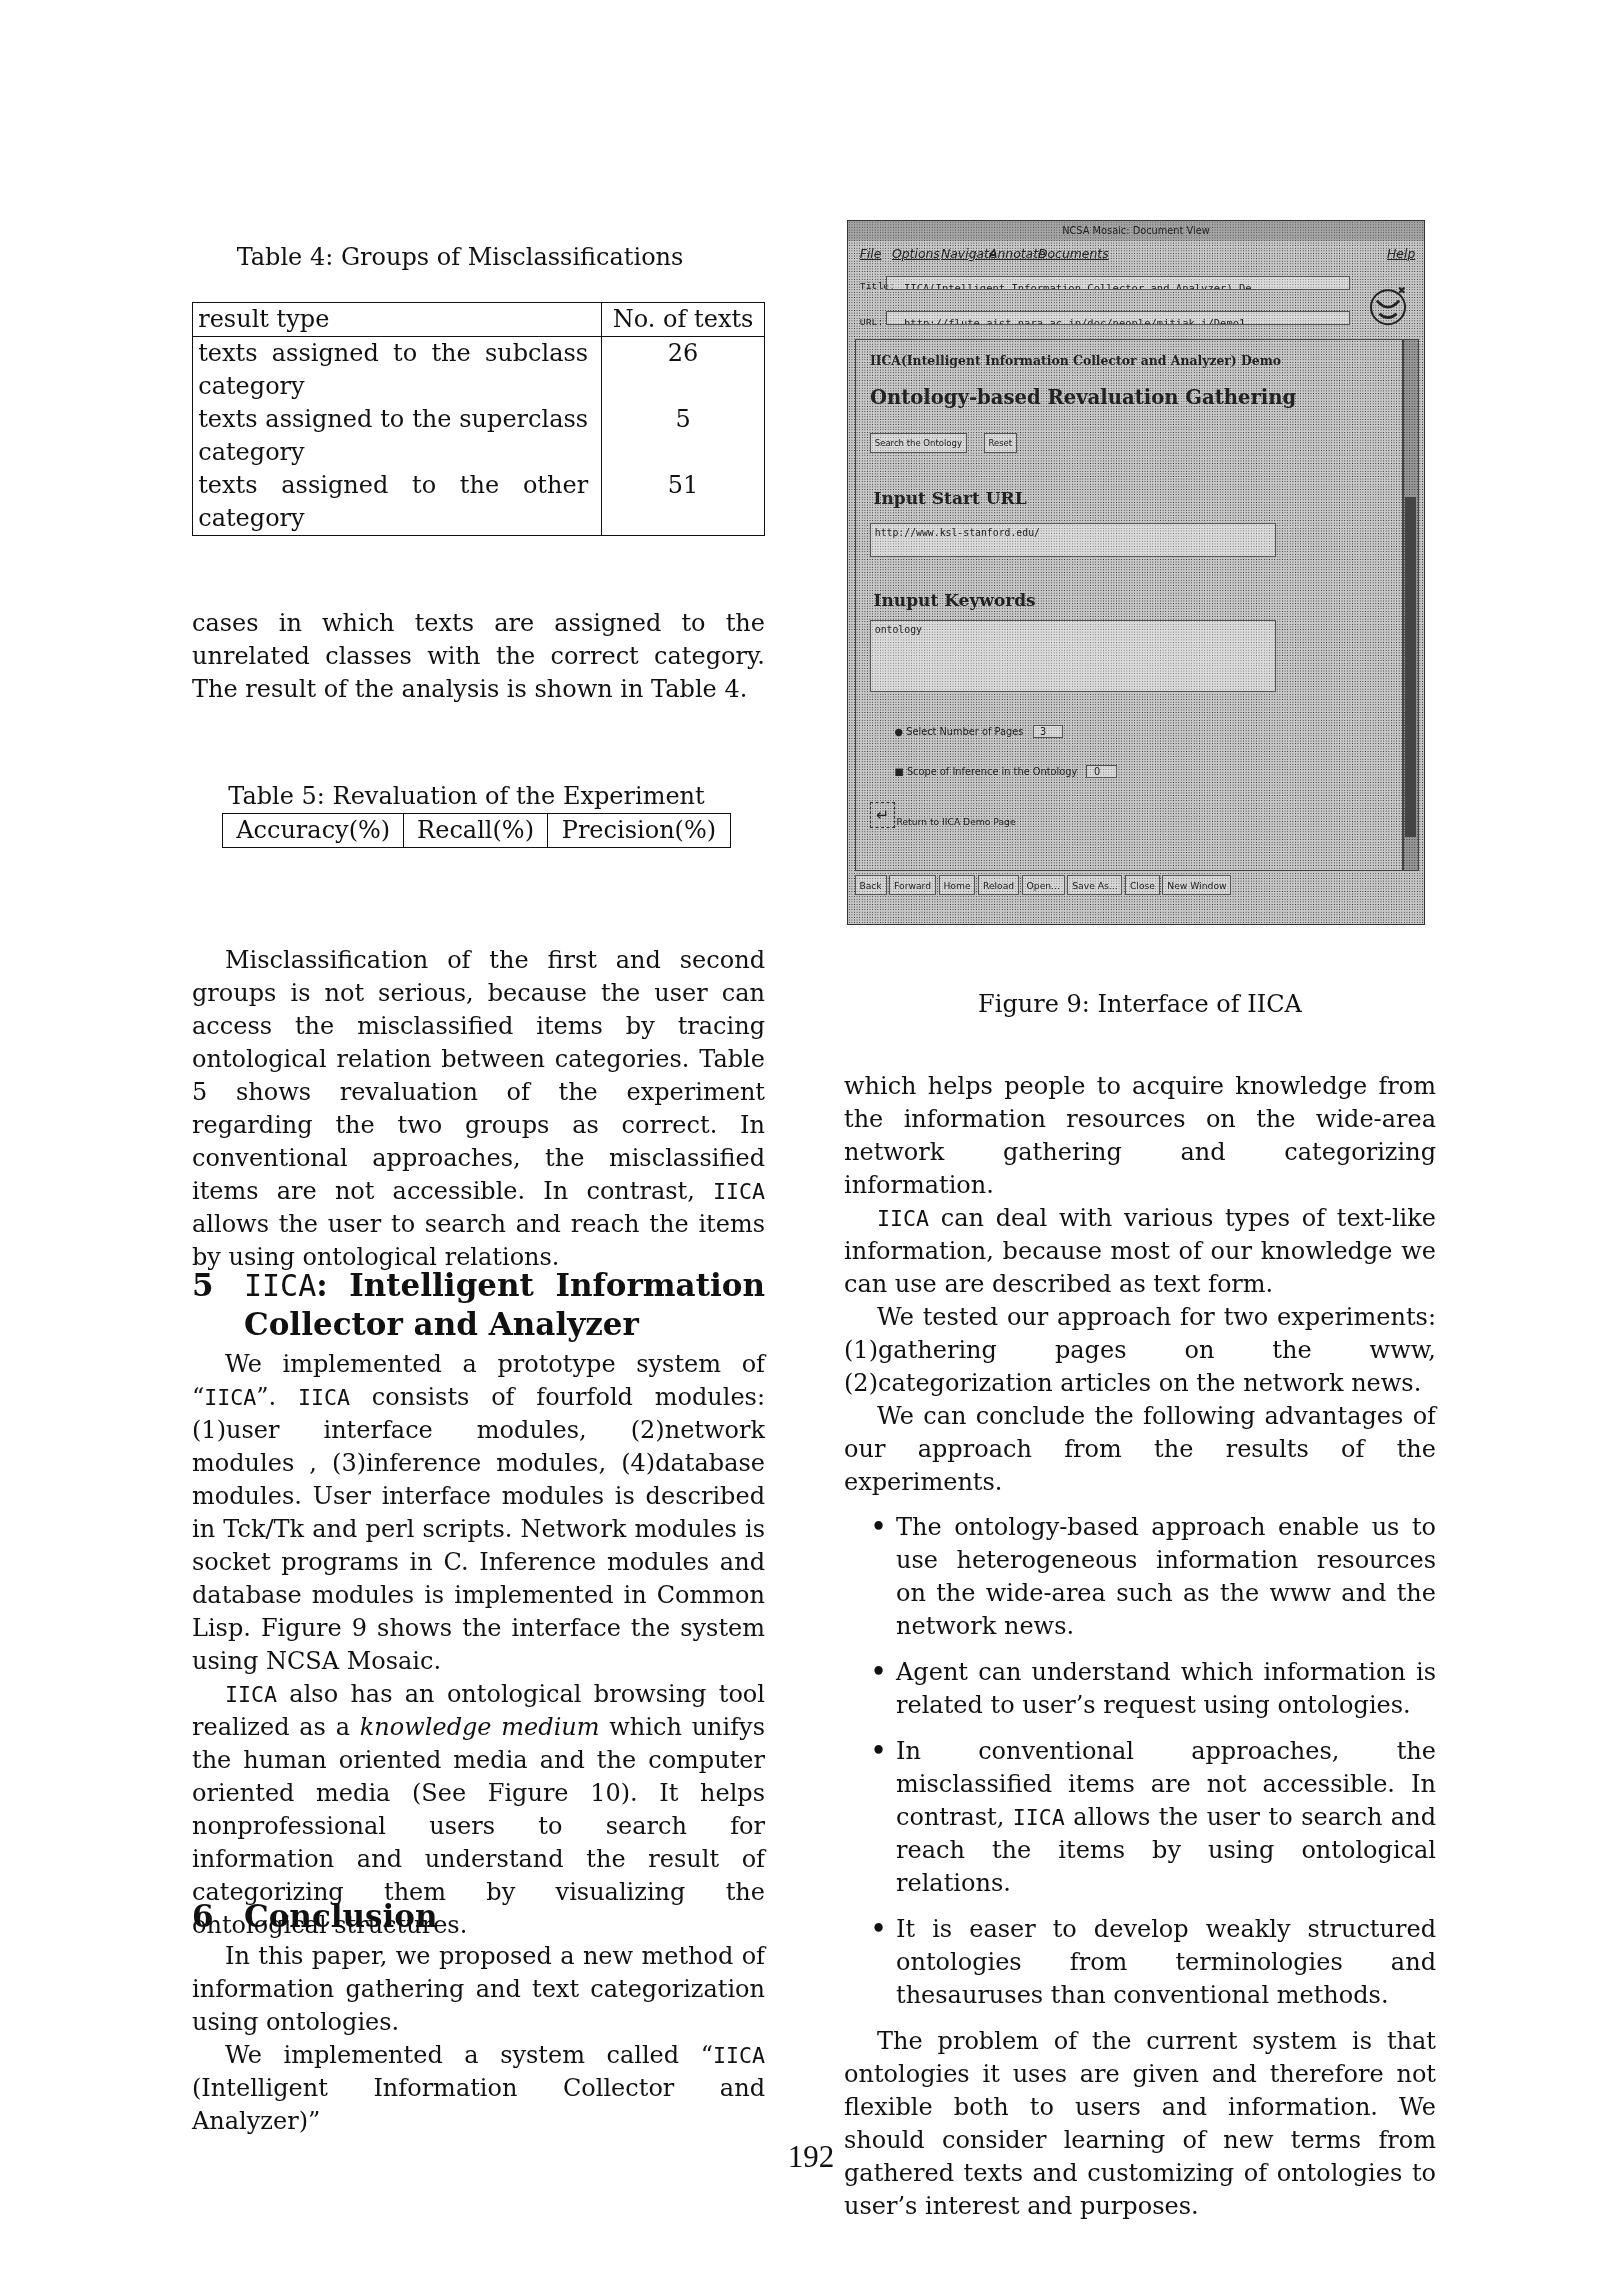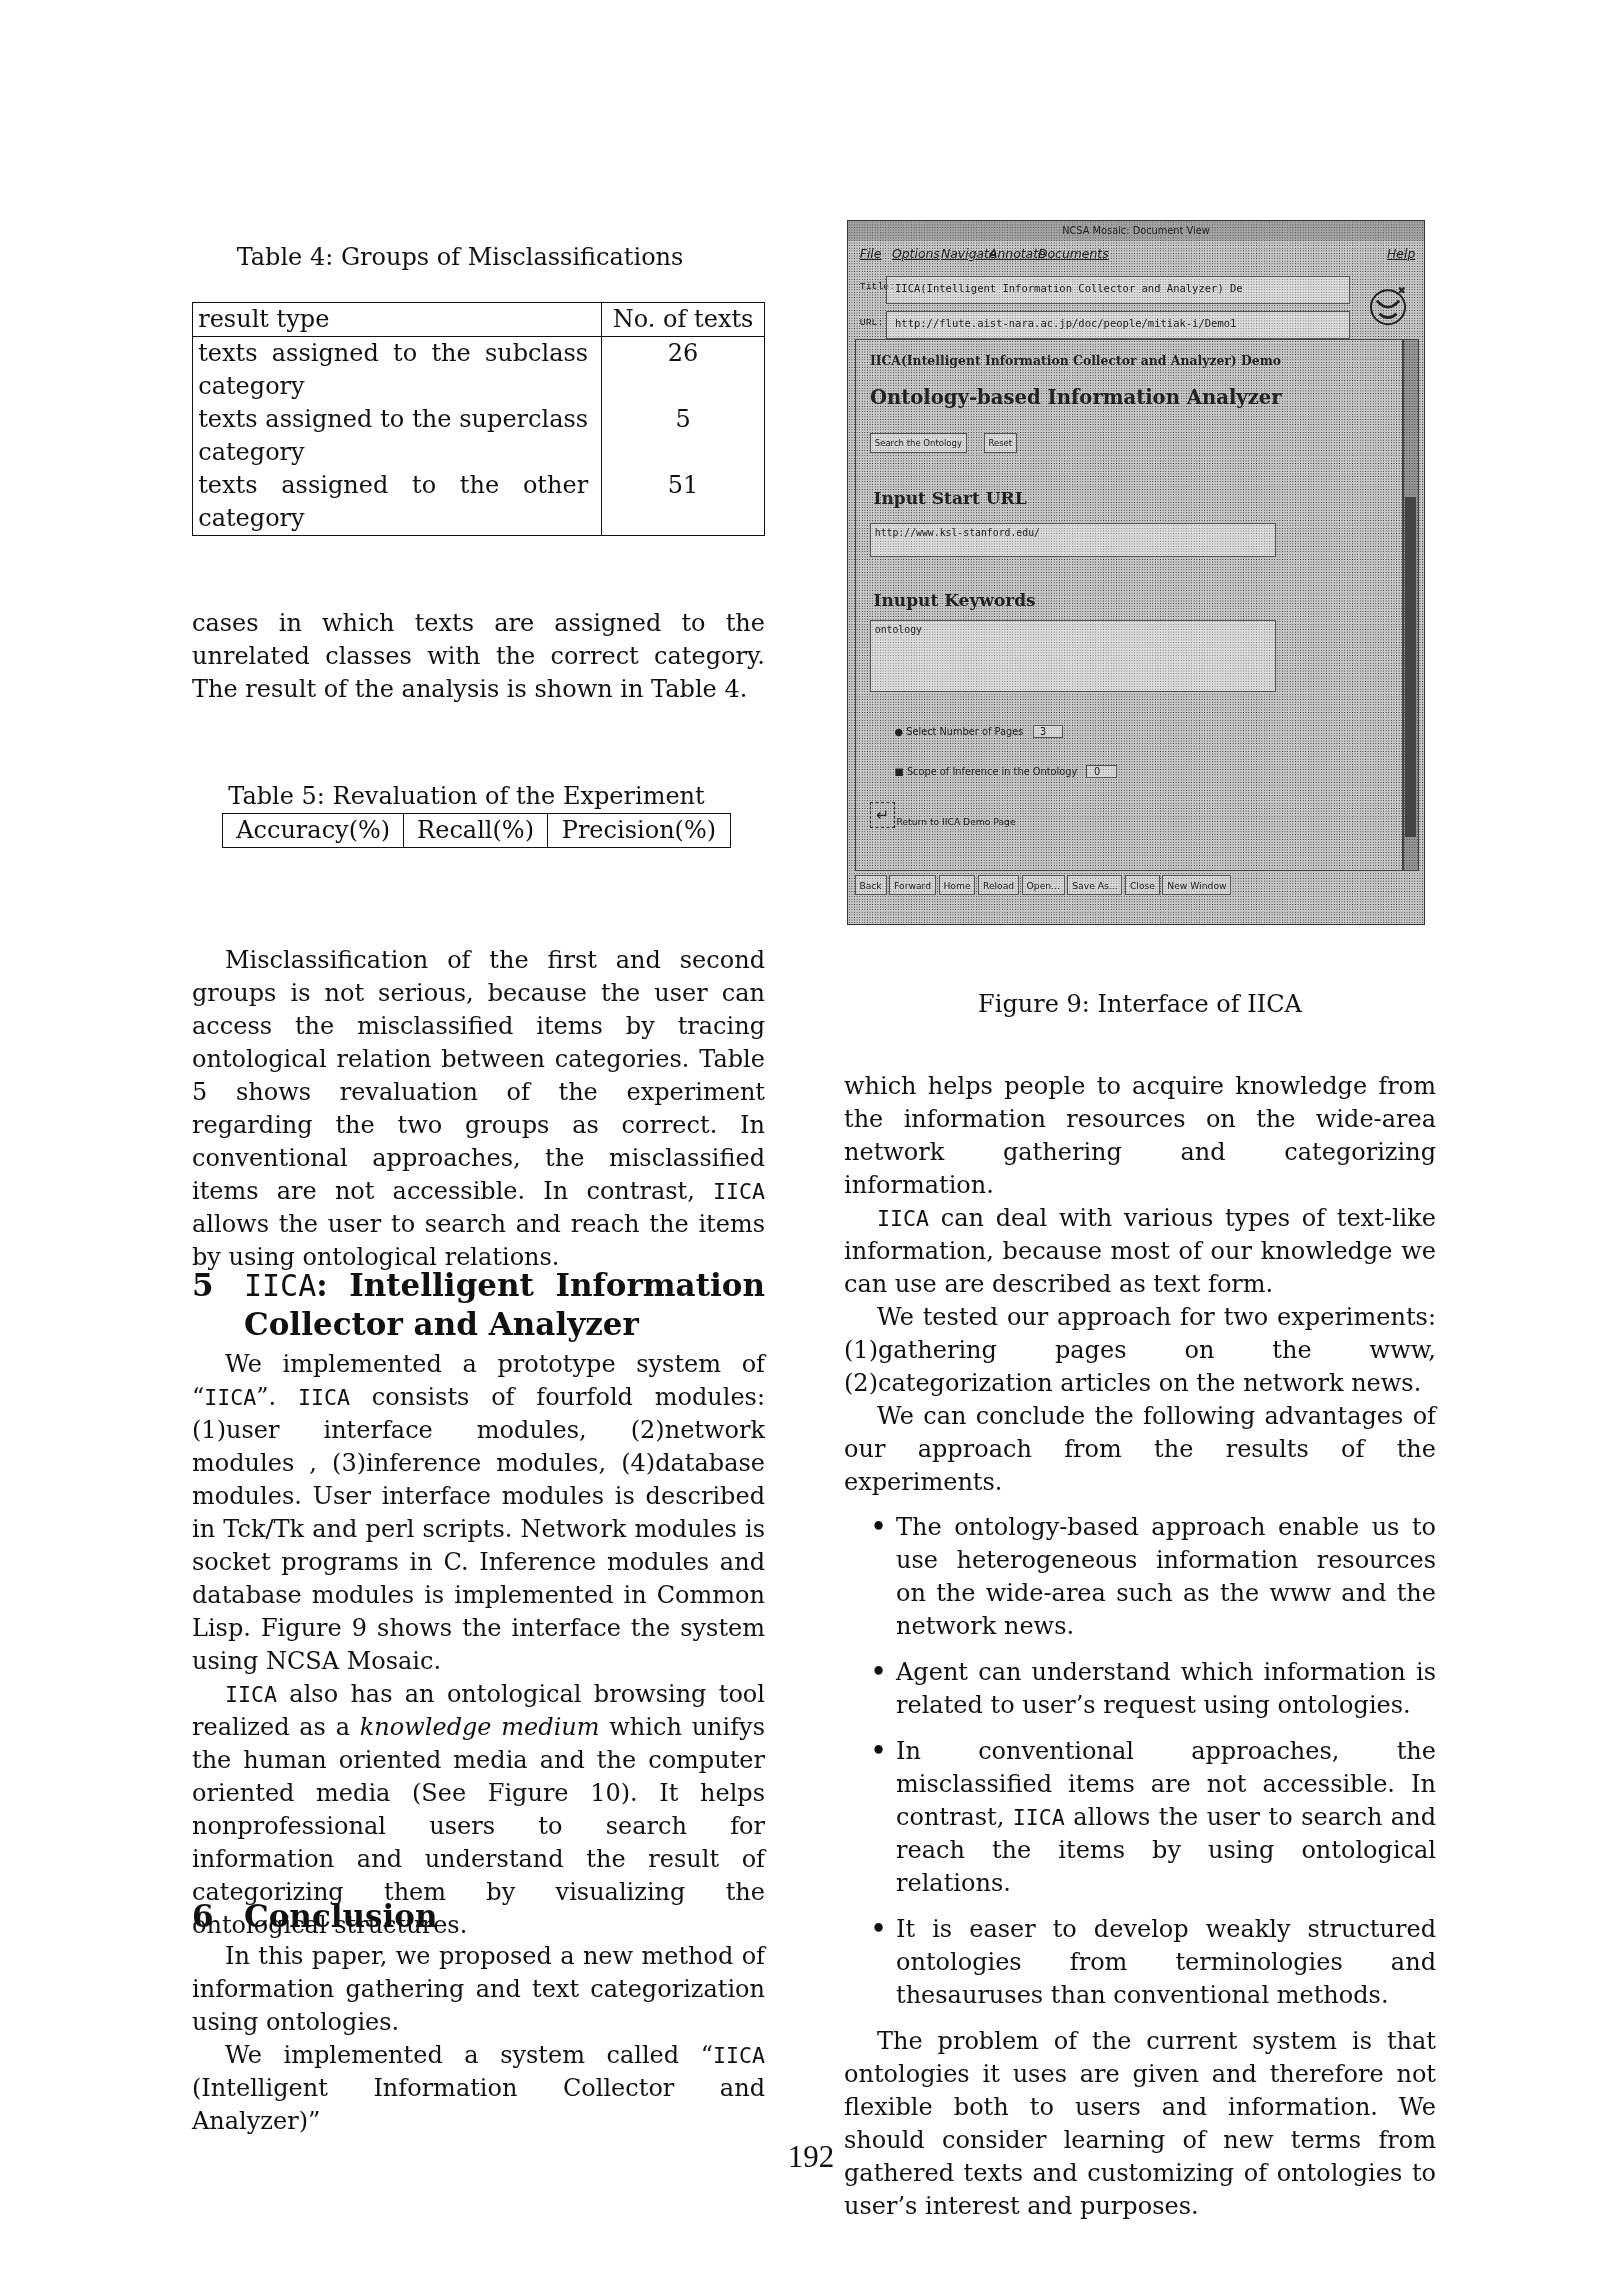--- a/index.html
+++ b/index.html
@@ -31,21 +31,21 @@
   
   .mosaic { position:absolute; left:847px; top:220px; width:576px; height:703px;
             background-color:#c8c8c8;
             background-image: radial-gradient(#222 0.6px, transparent 0.7px);
             background-size:2.6px 2.6px; border:0.7px solid #333;
             font-family:"DejaVu Sans","Liberation Sans",sans-serif; color:#222; }
   .mosaic .titlebar { position:absolute; left:0; top:0; width:100%; height:19.6px; text-align:center; font-size:9.8px; line-height:19.6px; font-weight:normal; background:rgba(120,120,120,0.45); }
   .mosaic .menubar { position:absolute; left:0; top:21px; width:100%; height:23.6px; font-size:12.4px; font-style:italic; line-height:23.6px; }
   .mosaic .menubar span { position:absolute; text-decoration:underline; text-decoration-thickness:0.7px; }
   .mosaic .fieldlbl { position:absolute; left:11.8px; font-size:9.8px; font-family:Liberation Mono, monospace; }
-  .mosaic .fieldbox { position:absolute; left:38px; width:464px; height:28px; background:rgba(255,255,255,0.35); border:0.7px solid #555; font-family:"DejaVu Sans Mono",monospace; font-size:10.5px; line-height:22px; padding-left:8px; white-space:nowrap; overflow:hidden; box-sizing:border-box; }
+  .mosaic .fieldbox { position:absolute; left:38px; width:464px; height:14px; background:rgba(255,255,255,0.35); border:0.7px solid #555; font-family:"DejaVu Sans Mono",monospace; font-size:10.5px; line-height:22px; padding-left:17px; white-space:nowrap; overflow:hidden; box-sizing:border-box; }
   .mosaic .globe { position:absolute; left:517px; top:60px; width:46px; height:51px; }
   .mosaic .content { position:absolute; left:6.5px; top:118px; width:546px; height:530px; border:0.7px solid #444; }
   .mosaic .vscroll { position:absolute; left:555px; top:118px; width:14.4px; height:530px; background:rgba(60,60,60,0.35); border:0.7px solid #444; }
   .mosaic .vthumb { position:absolute; left:1.3px; top:157px; width:10.5px; height:340px; background:#444; }
   .mosaic .h1 { position:absolute; left:14.4px; top:13px; font-family:"DejaVu Serif",serif; font-weight:bold; font-size:12.4px; }
   .mosaic .h0 { position:absolute; left:14.4px; top:46px; font-family:"DejaVu Serif",serif; font-weight:bold; font-size:19.6px; }
   .mosaic .btn { position:absolute; background:rgba(255,255,255,0.35); border:0.7px solid #555; font-size:8.5px; line-height:18.3px; padding:0 3.9px; }
   .mosaic .lbl { position:absolute; left:18px; font-family:"DejaVu Serif",serif; font-weight:bold; font-size:17px; }
   .mosaic .inbox { position:absolute; left:14.4px; background:rgba(255,255,255,0.35); border:0.7px solid #555; font-family:"DejaVu Sans Mono",monospace; font-size:9.8px; padding:2.6px 3.9px; box-sizing:border-box; }
   .mosaic .opt { position:absolute; left:39px; font-size:9.8px; }
@@ -136,21 +136,21 @@
   <span class="fieldlbl" style="top:96px;">URL:</span>
   <div class="fieldbox" style="top:90px;">http://flute.aist-nara.ac.jp/doc/people/mitiak-i/Demo1</div>
   <svg class="globe" viewBox="0 0 70 78">
     <circle cx="35" cy="40" r="26" fill="none" stroke="#222" stroke-width="3"></circle>
     <path d="M18 30 Q35 50 52 30 M22 50 Q35 62 48 50" fill="none" stroke="#222" stroke-width="4"></path>
     <path d="M52 10 l8 8 M60 10 l-8 8" stroke="#222" stroke-width="3"></path>
   </svg>
 
   <div class="content">
     <div class="h1">IICA(Intelligent Information Collector and Analyzer) Demo</div>
-    <div class="h0">Ontology-based Information Analyzer</div>
+    <div class="h0">Ontology-based Revaluation Gathering</div>
     <div class="btn" style="left:14.4px; top:93px;">Search the Ontology</div>
     <div class="btn" style="left:128px; top:93px;">Reset</div>
     <div class="lbl" style="top:148px;">Input Start URL</div>
     <div class="inbox" style="top:183px; width:406px; height:34px;">http://www.ksl-stanford.edu/</div>
     <div class="lbl" style="top:250px;">Inuput Keywords</div>
     <div class="inbox" style="top:280px; width:406px; height:72px;">ontology</div>
     <div class="opt" style="top:385px;">● <span>Select Number of Pages</span><span class="sel">3</span></div>
     <div class="opt" style="top:425px;">■ <span>Scope of Inference in the Ontology</span><span class="sel">0</span></div>
     <div class="backicon">↵</div>
     <div class="backtext">Return to IICA Demo Page</div>

